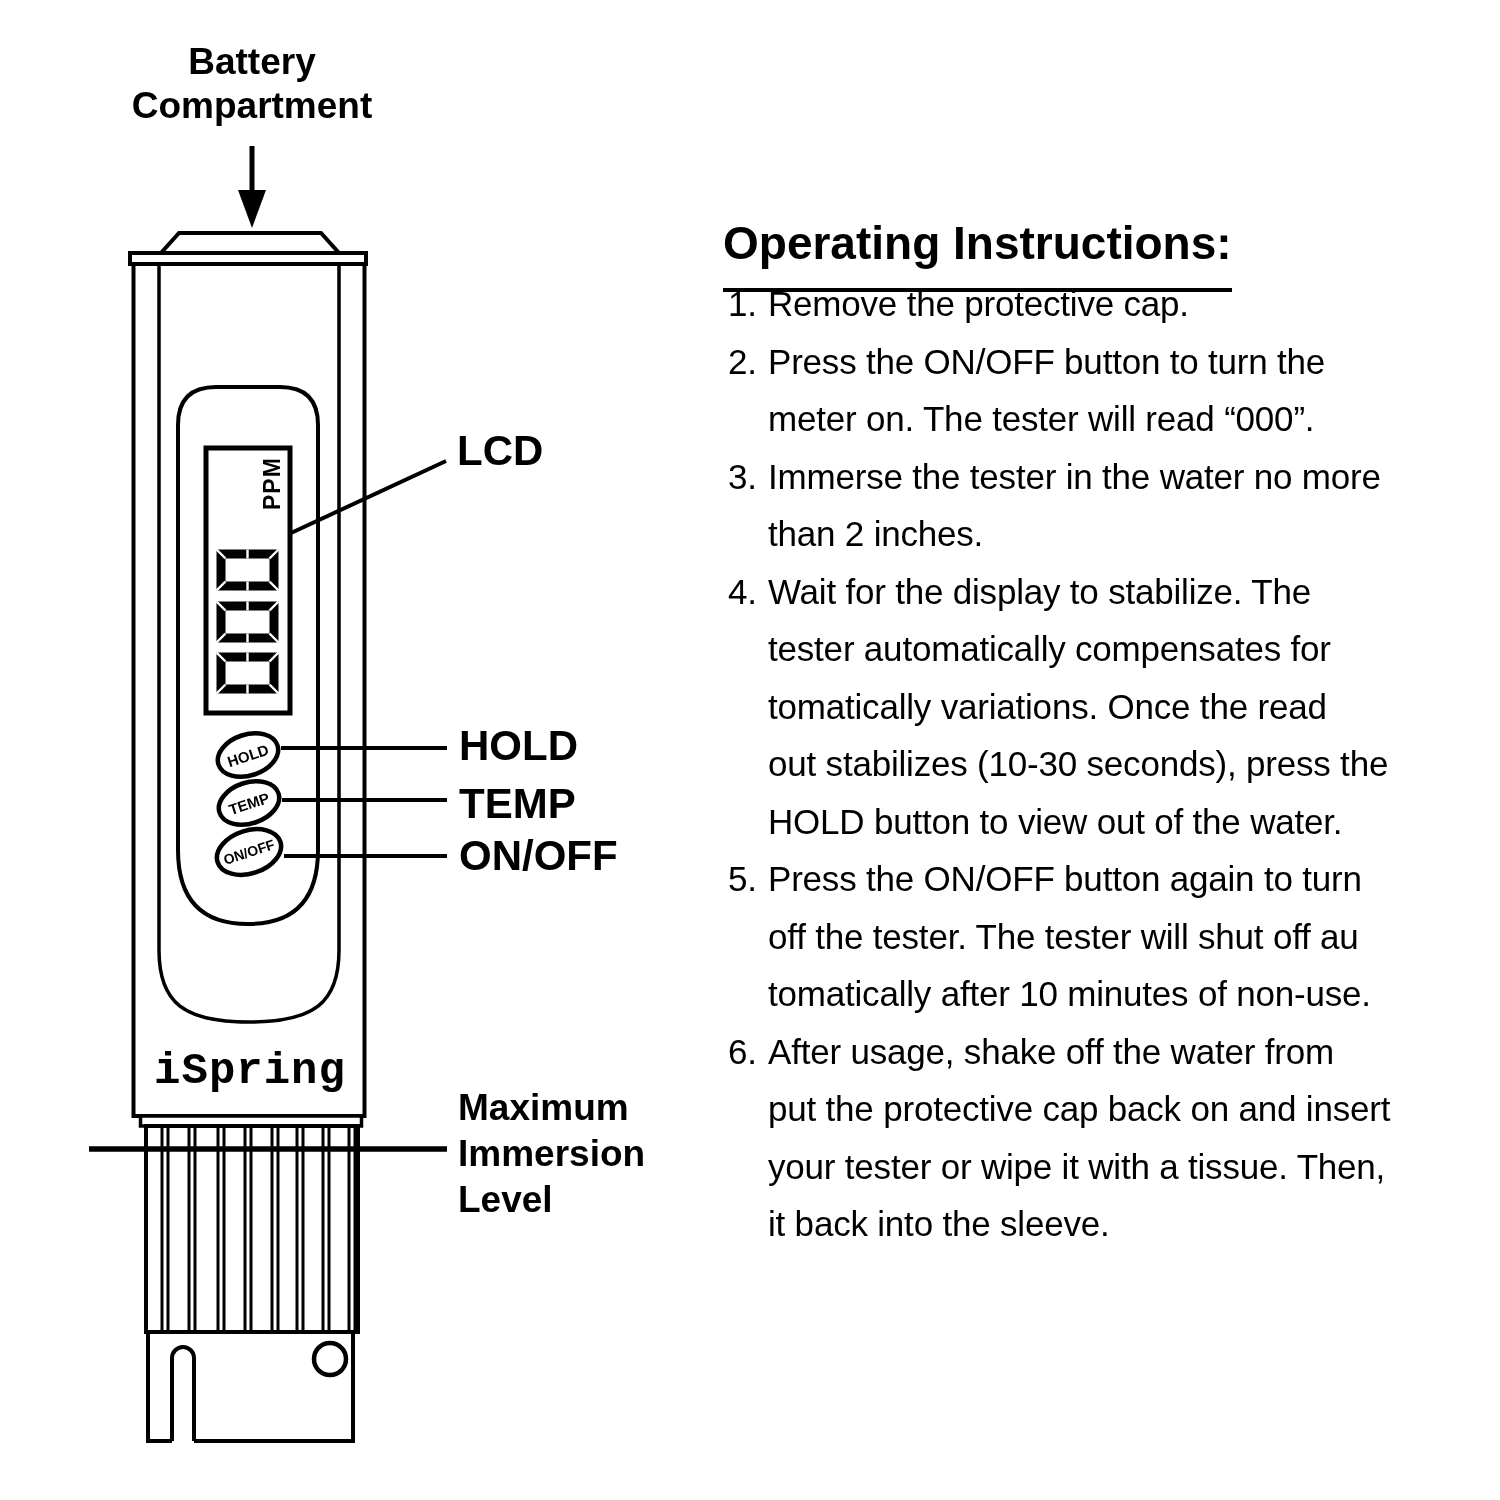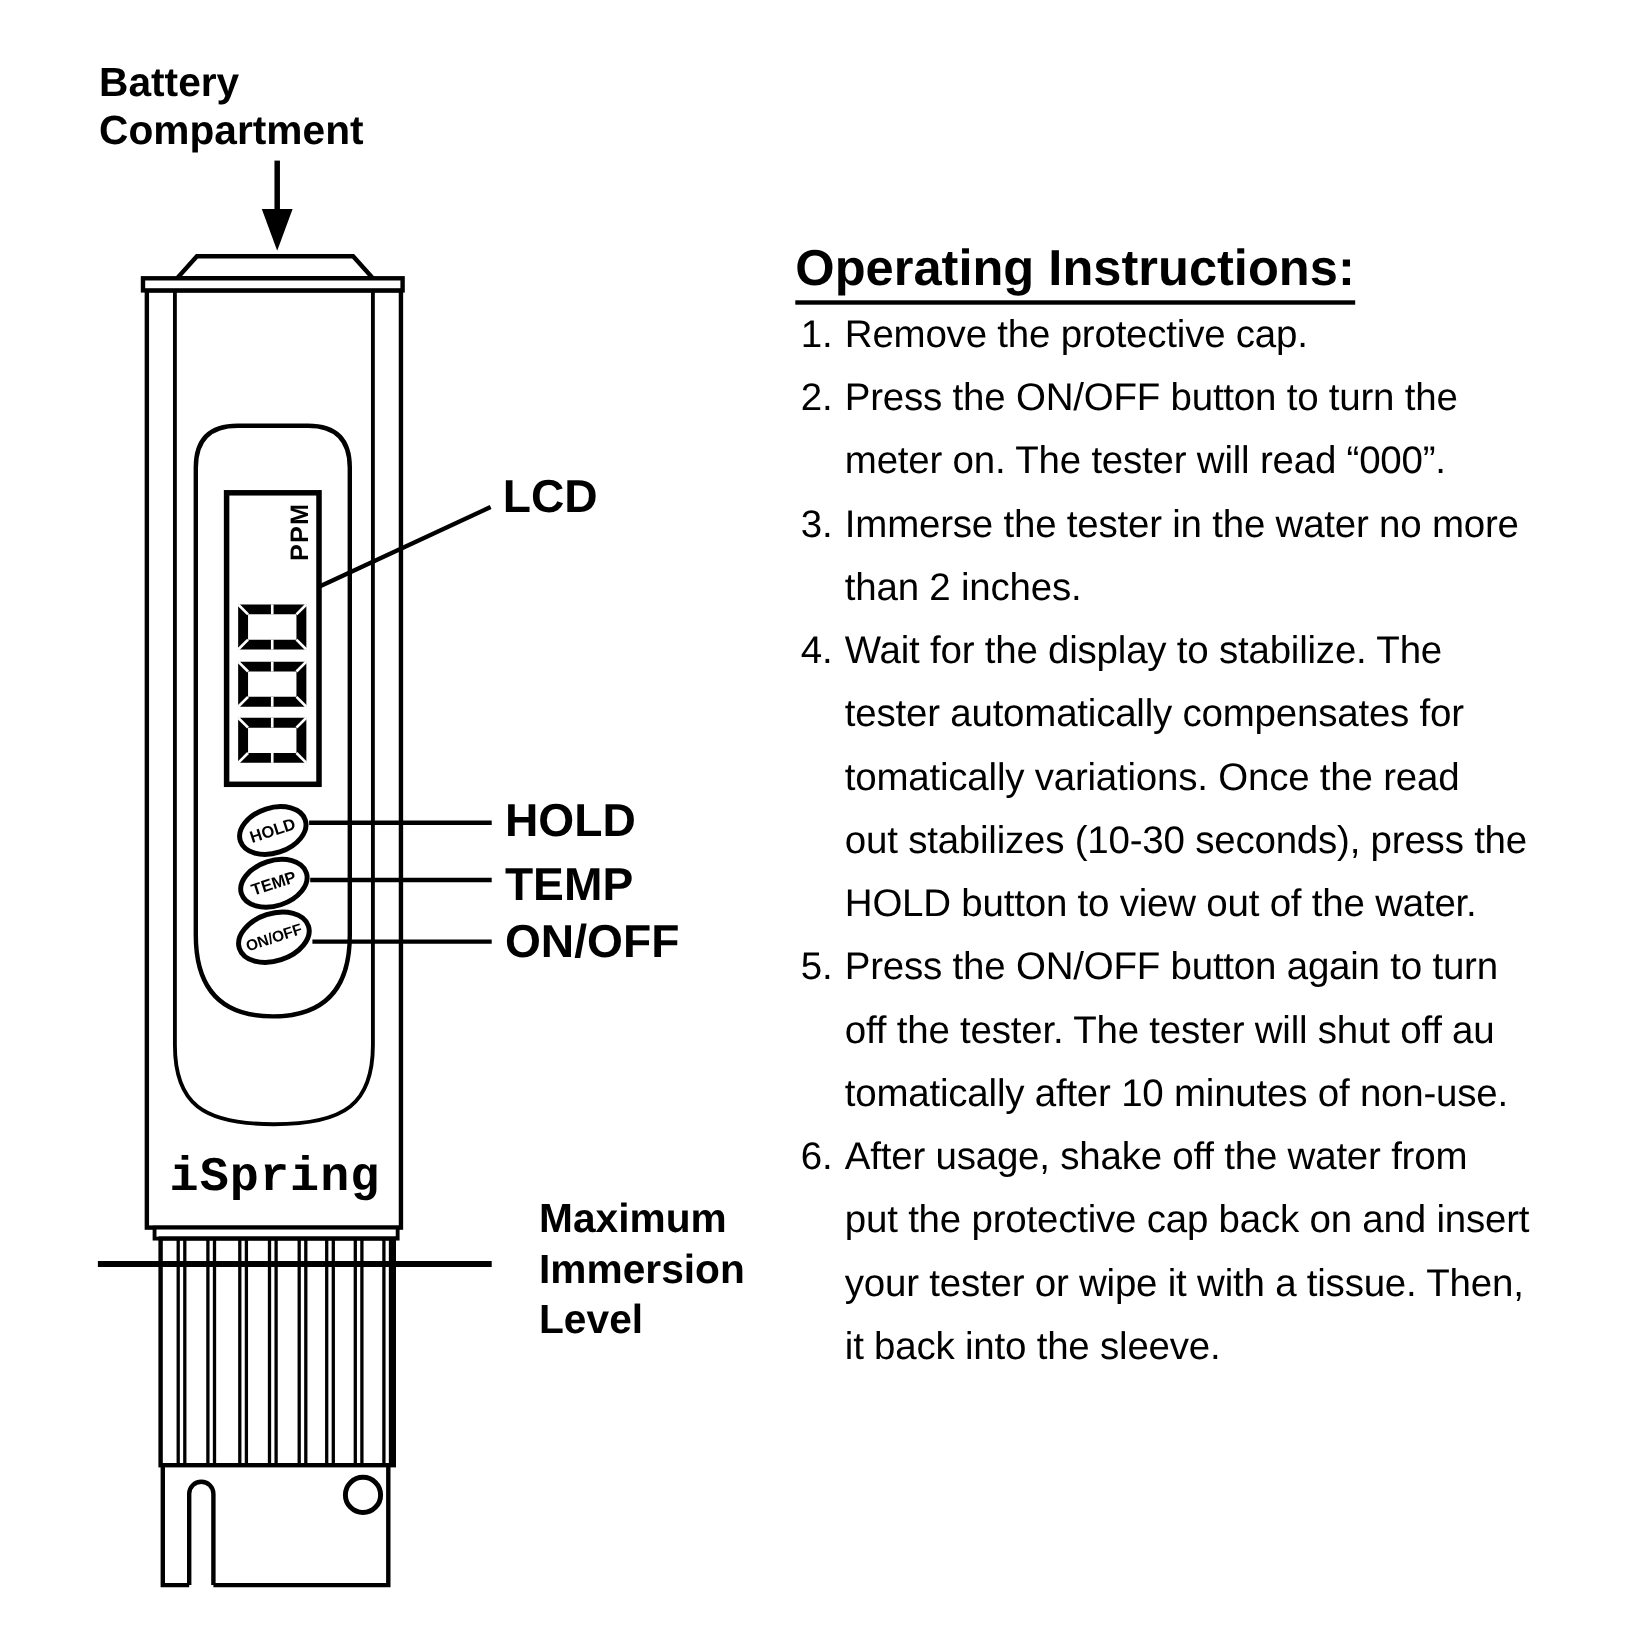--- a/index.html
+++ b/index.html
@@ -1,35 +1,35 @@
 <!DOCTYPE html>
 <html><head>
 <meta charset="utf-8">
 <style>
   html,body{margin:0;padding:0;background:#fff;}
   #canvas{position:relative;width:1500px;height:1500px;background:#fff;overflow:hidden;
           font-family:"Liberation Sans",sans-serif;color:#000;}
   #lineart{position:absolute;left:0;top:0;}
   .lbl{position:absolute;color:#000;font-weight:600;}
-  .battery{left:90px;top:53px;width:324px;font-size:37px;line-height:44px;}
+  .battery{left:90px;top:40px;width:324px;text-align:center;font-size:37px;line-height:44px;}
   .lcd-lbl{left:457px;top:427px;font-size:42px;text-align:center;}
   .hold-lbl{left:459px;top:722px;font-size:42px;}
   .temp-lbl{left:459px;top:780px;font-size:42px;}
   .onoff-lbl{left:459px;top:832px;font-size:42px;}
-  .imm{left:458px;top:1085px;font-size:37px;line-height:46px;margin-left:32px;}
+  .imm{left:458px;top:1085px;font-size:37px;line-height:46px;}
   .brand{left:150px;top:1046px;width:200px;text-align:center;font-size:44px;font-weight:700;
          font-family:Liberation Mono, monospace;letter-spacing:1px;}
   .ppm{left:247px;top:473px;width:50px;height:24px;font-size:23px;line-height:24px;
        text-align:center;letter-spacing:1px;transform:rotate(-90deg);}
   .btnlbl{position:absolute;text-align:center;font-weight:600;transform:rotate(-18deg);}
   .btn-hold{left:218px;top:747px;width:60px;font-size:15px;}
   .btn-temp{left:219px;top:795px;width:60px;font-size:15px;}
   .btn-onoff{left:214px;top:844px;width:70px;font-size:14px;}
   .oi-head{position:absolute;left:723px;top:216px;font-size:46px;font-weight:700;
-           border-bottom:4px solid #000;padding-bottom:3px;white-space:nowrap;}
+           border-bottom:4px solid #000;padding-bottom:18px;white-space:nowrap;}
   .oi-list{position:absolute;left:728px;top:275px;font-size:35px;line-height:57.5px;
            font-weight:500;letter-spacing:-0.2px;}
   .oi-item{display:flex;align-items:flex-start;}
   .oi-num{width:40px;flex:none;}
   .oi-line{white-space:nowrap;}
 </style>
 </head>
 <body>
 
 <div id="canvas">

